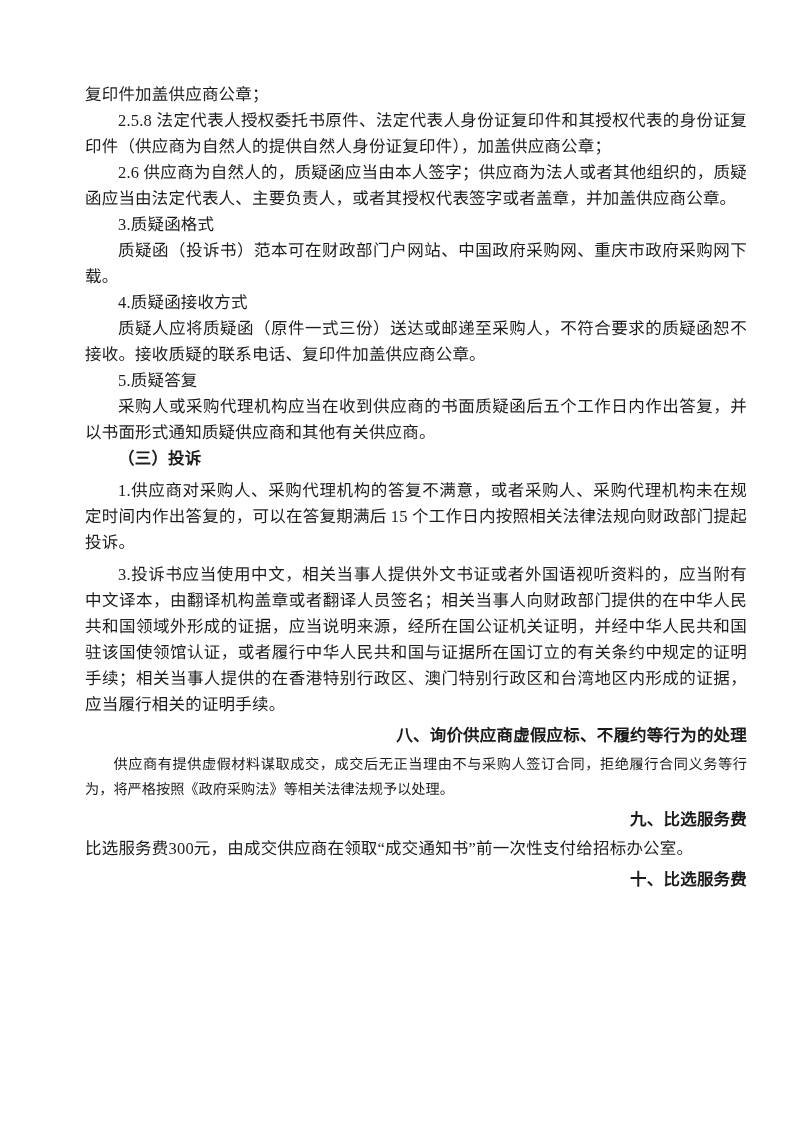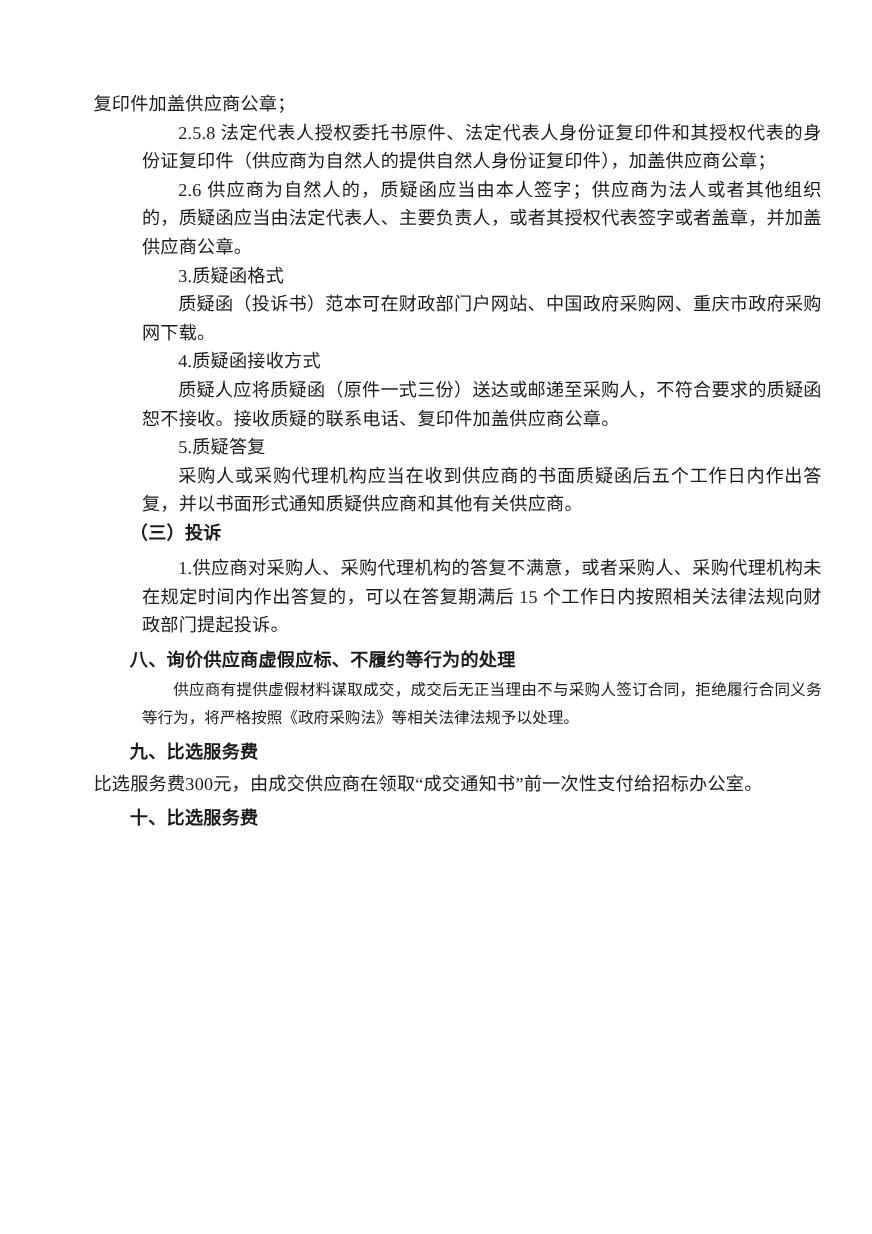--- a/index.html
+++ b/index.html
@@ -24,37 +24,37 @@
   }
   .b {
     margin: 0;
     font-size: 16.5px;
     line-height: 26px;
     text-align: justify;
     letter-spacing: 0.2px;
   }
   .ind {
     text-indent: 2em;
-    margin-left: 44px;
   }
   .sp {
     margin-top: 6px;
   }
   .h {
     margin: 0;
     font-family: "DejaVu Sans", "Liberation Sans", sans-serif;
     font-weight: bold;
     font-size: 16.5px;
     line-height: 26px;
     text-indent: 2em;
     letter-spacing: 0.2px;
   }
   .hm {
     margin-top: 5px;
     margin-bottom: 3px;
+    text-align: right;
   }
   .cond {
     font-size: 14.2px;
     line-height: 25px;
     letter-spacing: 0;
   }
   .noind {
     text-indent: 0;
   }
   .pageno {
@@ -78,20 +78,21 @@
     <p class="b ind">2.5.8 法定代表人授权委托书原件、法定代表人身份证复印件和其授权代表的身份证复印件（供应商为自然人的提供自然人身份证复印件），加盖供应商公章；</p>
     <p class="b ind">2.6 供应商为自然人的，质疑函应当由本人签字；供应商为法人或者其他组织的，质疑函应当由法定代表人、主要负责人，或者其授权代表签字或者盖章，并加盖供应商公章。</p>
     <p class="b ind">3.质疑函格式</p>
     <p class="b ind">质疑函（投诉书）范本可在财政部门户网站、中国政府采购网、重庆市政府采购网下载。</p>
     <p class="b ind">4.质疑函接收方式</p>
     <p class="b ind">质疑人应将质疑函（原件一式三份）送达或邮递至采购人，不符合要求的质疑函恕不接收。接收质疑的联系电话、复印件加盖供应商公章。</p>
     <p class="b ind">5.质疑答复</p>
     <p class="b ind">采购人或采购代理机构应当在收到供应商的书面质疑函后五个工作日内作出答复，并以书面形式通知质疑供应商和其他有关供应商。</p>
     <p class="h">（三）投诉</p>
     <p class="b ind sp">1.供应商对采购人、采购代理机构的答复不满意，或者采购人、采购代理机构未在规定时间内作出答复的，可以在答复期满后 15 个工作日内按照相关法律法规向财政部门提起投诉。</p>
+    <p class="b ind sp">3.投诉书应当使用中文，相关当事人提供外文书证或者外国语视听资料的，应当附有中文译本，由翻译机构盖章或者翻译人员签名；相关当事人向财政部门提供的在中华人民共和国领域外形成的证据，应当说明来源，经所在国公证机关证明，并经中华人民共和国驻该国使领馆认证，或者履行中华人民共和国与证据所在国订立的有关条约中规定的证明手续；相关当事人提供的在香港特别行政区、澳门特别行政区和台湾地区内形成的证据，应当履行相关的证明手续。</p>
     <p class="h hm">八、询价供应商虚假应标、不履约等行为的处理</p>
     <p class="b ind cond">供应商有提供虚假材料谋取成交，成交后无正当理由不与采购人签订合同，拒绝履行合同义务等行为，将严格按照《政府采购法》等相关法律法规予以处理。</p>
     <p class="h hm">九、比选服务费</p>
     <p class="b noind">比选服务费300元，由成交供应商在领取“成交通知书”前一次性支付给招标办公室。</p>
     <p class="h hm">十、比选服务费</p>
   </div>
   <div class="pageno">11</div>
 </div>
 
 </body></html>

